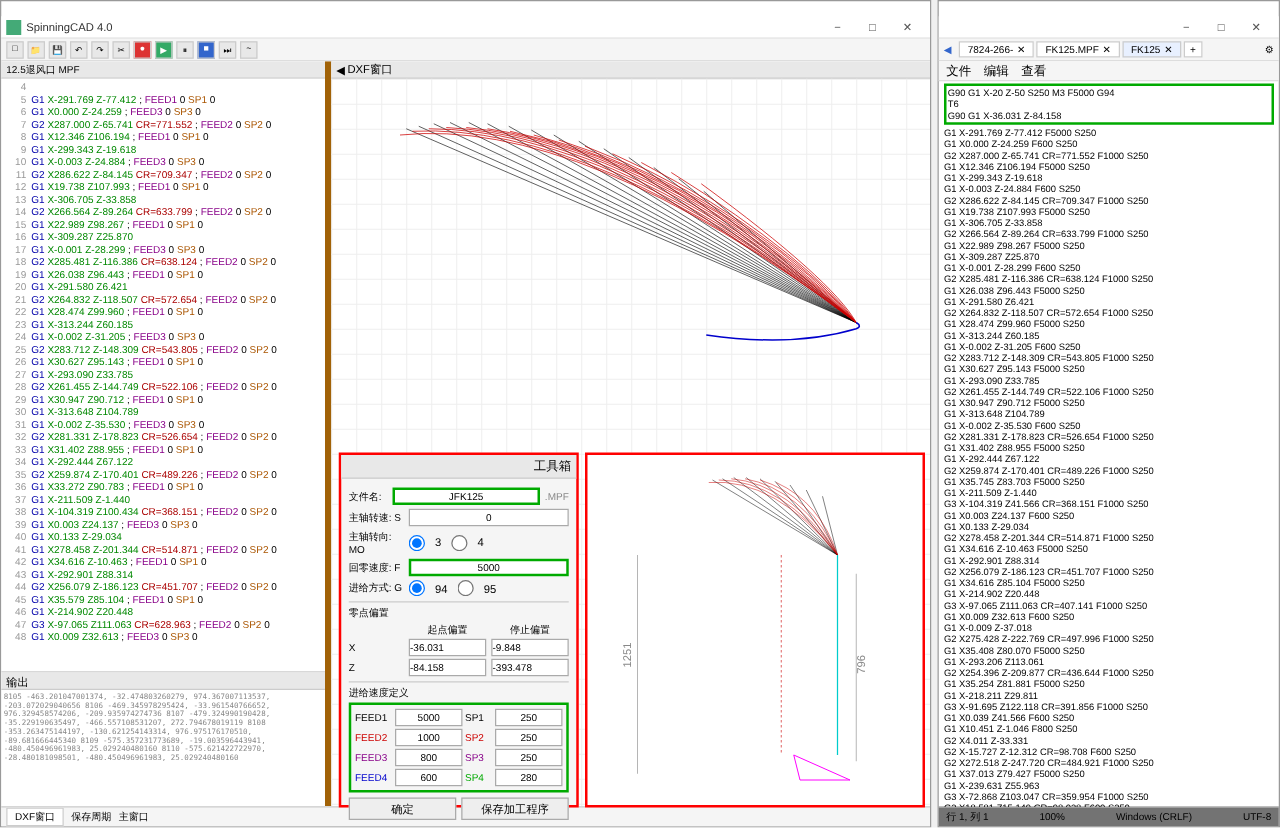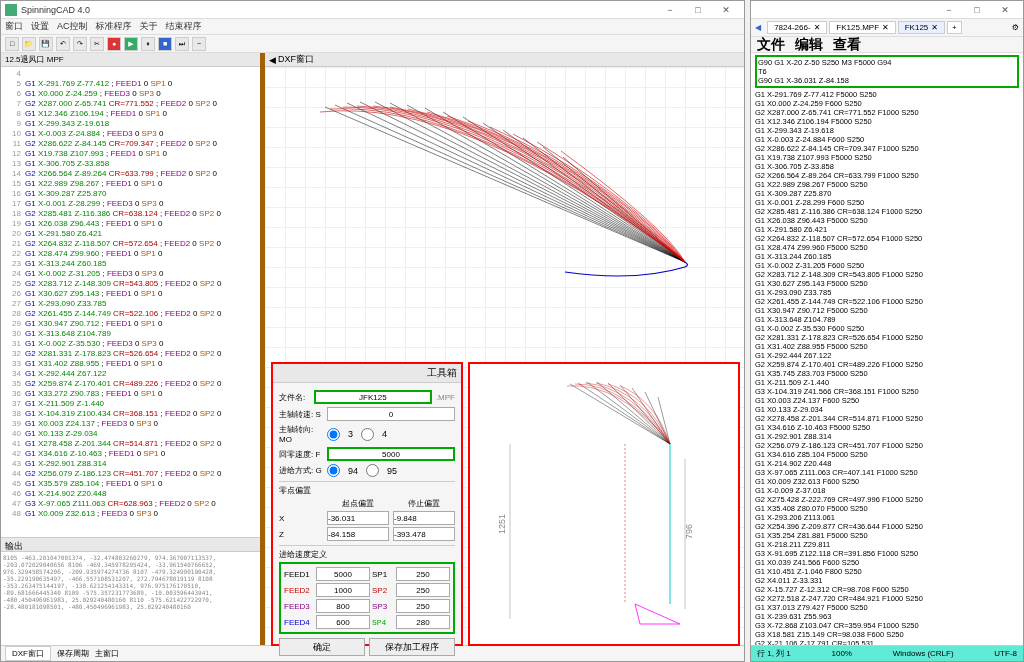--- a/index.html
+++ b/index.html
@@ -1,18 +1,18 @@
 <!DOCTYPE html>
 <html><head>
 <meta charset="utf-8">
 <style>
 * { margin:0; padding:0; box-sizing:border-box; font-family:"Microsoft YaHei",Arial,sans-serif; }
 body { width:1024px; height:662px; background:#f0f0f0; overflow:hidden; font-size:8px; position:relative; }
 .main-window { position:absolute; left:0; top:0; width:745px; height:662px; background:#fff; border:1px solid #999; display:flex; flex-direction:column; }
-.titlebar { height:18px; background:#fff; display:flex; align-items:center; padding:0 4px; border-bottom:1px solid #ddd; }
+.titlebar { height:18px; background:#fff; display:flex; align-items:center; padding:0 4px; border-bottom:1px solid #ddd;margin-top:12px; }
 .titlebar .icon { width:12px; height:12px; background:#4a7; margin-right:4px; }
 .titlebar .title { font-size:9px; color:#333; flex:1; }
 .winbtn { width:28px; height:16px; display:flex; align-items:center; justify-content:center; font-size:9px; color:#555; }
 .winbtn.close { color:#555; }
 .menubar { height:16px; background:#f5f5f5; display:flex; align-items:center; gap:8px; padding:0 4px; font-size:9px; color:#333; border-bottom:1px solid #ddd; }
 .toolbar { height:18px; background:#f5f5f5; display:flex; align-items:center; gap:3px; padding:0 4px; border-bottom:1px solid #ddd; }
 .tbtn { width:14px; height:14px; background:#e8e8e8; border:1px solid #ccc; font-size:7px; display:flex; align-items:center; justify-content:center; }
 .tbtn.red{background:#d33;color:#fff;} .tbtn.blue{background:#36c;color:#fff;} .tbtn.green{background:#3a6;color:#fff;}
 .content { flex:1; display:flex; overflow:hidden; }
 .left-col { width:264px; display:flex; flex-direction:column; border-right:5px solid #a16207; }
@@ -37,52 +37,44 @@
 .tb-row input.hl { border:2px solid #0a0; }
 .tb-row .ext { color:#888; font-size:8px; }
 .radio-grp{display:flex;gap:8px;align-items:center;}
 .sub-hdr { font-size:8px; margin:4px 0 2px; border-top:1px solid #ccc; padding-top:3px; }
 .grid2 { display:grid; grid-template-columns:44px 1fr 1fr; gap:2px 4px; font-size:8px; align-items:center; }
 .grid2 .ch{text-align:center;}
 .grid2 input{border:1px solid #aaa;height:14px;font-size:8px;width:100%;}
 .feed-grid{display:grid;grid-template-columns:30px 1fr 22px 1fr;gap:2px;align-items:center;font-size:8px;border:2px solid #0a0;padding:3px;}
 .feed-grid input{border:1px solid #aaa;height:14px;font-size:8px;text-align:center;width:100%;}
 .fd1{color:#000;} .fd2{color:#c00;} .fd3{color:#808;} .fd4{color:#00c;}
-.sp1c{color:#000;} .sp2c{color:#c00;} .sp3c{color:#808;} .sp4c{color:#0a0;font-family:Liberation Mono, monospace;}
+.sp1c{color:#000;} .sp2c{color:#c00;} .sp3c{color:#808;} .sp4c{color:#0a0;}
 .btn-row{display:flex;gap:4px;margin-top:4px;}
 .btn-row button{flex:1;height:18px;font-size:9px;border:1px solid #aaa;background:#eee;}
 .preview { position:absolute; left:468px; top:362px; width:272px; height:284px; background:#fff; border:2px solid red; }
 .statusbar { height:16px; background:#f5f5f5; border-top:1px solid #ccc; display:flex; align-items:center; font-size:8px; padding:0 4px; gap:6px;}
 .editor-window { position:absolute; left:750px; top:0; width:274px; height:662px; background:#fff; border:1px solid #999; display:flex; flex-direction:column; }
 .ed-tabs { height:18px; background:#f5f5f5; display:flex; align-items:center; gap:2px; padding:2px 4px; border-bottom:1px solid #ddd; }
 .ed-tab { padding:1px 6px; font-size:8px; border:1px solid #ccc; background:#fff; display:flex; align-items:center; gap:3px;}
 .ed-tab.active{background:#e8f0ff;}
-.ed-menu{height:16px;background:#f5f5f5;display:flex;align-items:center;gap:10px;padding:0 6px;font-size:14px;border-bottom:1px solid #ddd;font-weight:bold;}
+.ed-menu{height:16px;background:#f5f5f5;display:flex;align-items:center;gap:10px;padding:0 6px;font-size:10px;border-bottom:1px solid #ddd;}
 .ed-body { flex:1; overflow-y:auto; font-family:Consolas,monospace; font-size:7.5px; line-height:9px; padding:2px 4px; }
 .ed-body .hl-block{border:2px solid #0a0;padding:1px;margin-bottom:2px;}
-.ed-status{height:16px;background:#5eead4;border-top:1px solid #ccc;display:flex;align-items:center;justify-content:space-between;padding:0 6px;font-size:8px;}
+.ed-status{height:16px;background:#737373;border-top:1px solid #ccc;display:flex;align-items:center;justify-content:space-between;padding:0 6px;font-size:8px;}
 </style>
 </head>
 <body>
 
 <div class="main-window">
   <div class="titlebar">
     <div class="icon"></div>
     <div class="title">SpinningCAD 4.0</div>
     <div class="winbtn">−</div>
     <div class="winbtn">□</div>
     <div class="winbtn close">✕</div>
-  </div>
-  <div class="menubar">
-    <span>窗口</span>
-    <span>设置</span>
-    <span>AC控制</span>
-    <span>标准程序</span>
-    <span>关于</span>
-    <span>结束程序</span>
   </div>
   <div class="toolbar">
     <div class="tbtn">□</div>
     <div class="tbtn">📁</div>
     <div class="tbtn">💾</div>
     <div class="tbtn">↶</div>
     <div class="tbtn">↷</div>
     <div class="tbtn">✂</div>
     <div class="tbtn red">●</div>
     <div class="tbtn green">▶</div>

